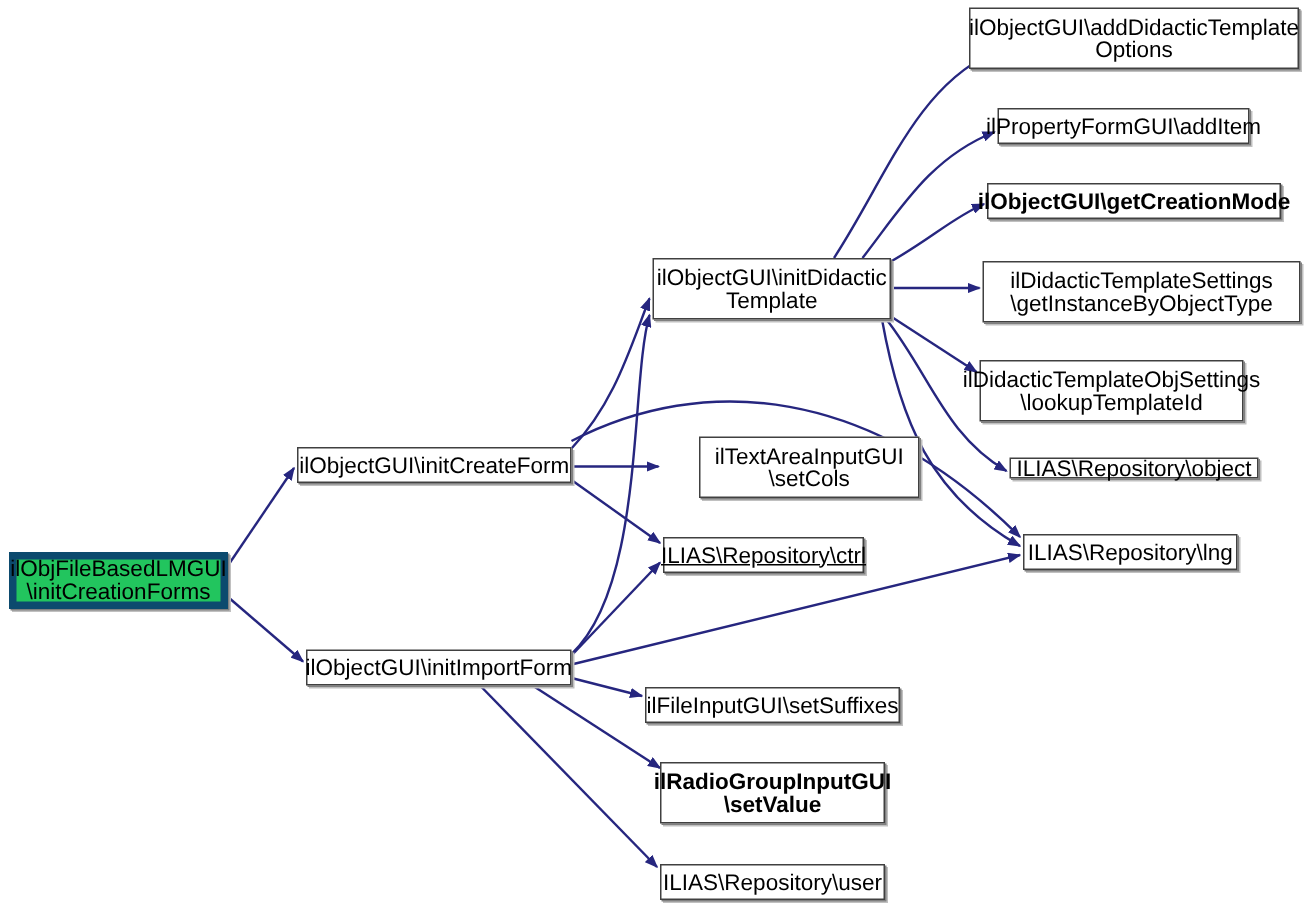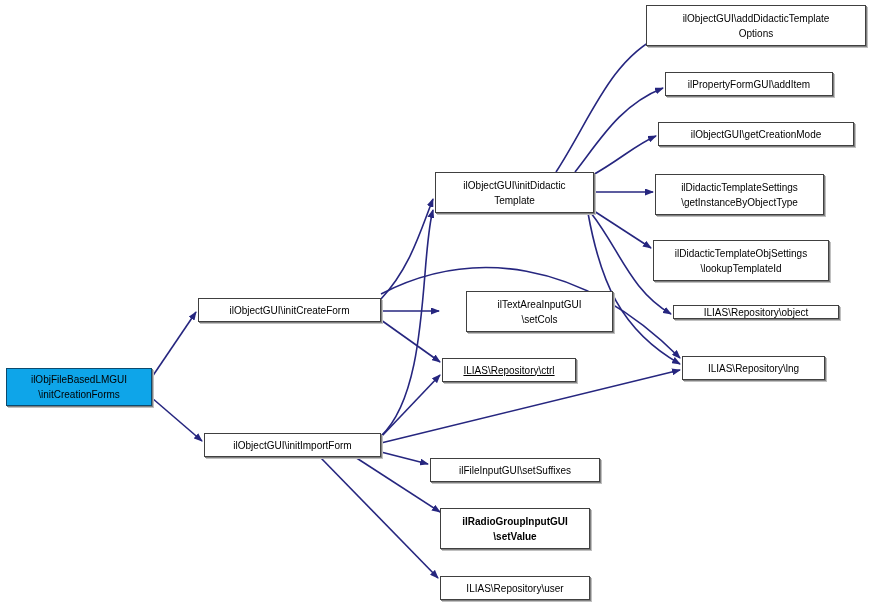--- a/index.html
+++ b/index.html
@@ -10,29 +10,29 @@
     position:absolute;
     box-sizing:border-box;
     background:#ffffff;
     border:1px solid #404040;
     box-shadow:1px 1px 0 0 #808080, 2px 2px 0 0 #c0c0c0;
     display:flex;
     align-items:center;
     justify-content:center;
     text-align:center;
     color:#000000;
-    font-size:10px;
+    font-size:15px;
     line-height:15px;
     letter-spacing:0px;
     white-space:pre-line;
     padding:4px 4px;
   }
   .node.root{
-    background:#0ea5e9;
-    border:1px solid #0c4a6e;
+    background:#22c55e;
+    border:5px solid #0c4a6e;
   }
 </style>
 </head>
 <body>
 
 <div id="canvas">
 
   <svg id="edges" viewBox="0 0 872 607" width="872" height="607" xmlns="http://www.w3.org/2000/svg">
     <defs>
       <marker id="arrowhead" markerWidth="9" markerHeight="7" refX="8" refY="3.5" orient="auto" markerUnits="userSpaceOnUse">
@@ -72,22 +72,22 @@
       <div class="node" style="left: 441px; top: 291px; width: 147px; height: 41px; margin-left: 25px;"><span>ilTextAreaInputGUI
 \setCols</span></div>
       <div class="node" style="left: 442px; top: 358px; width: 134px; height: 24px; text-decoration: underline;"><span>ILIAS\Repository\ctrl</span></div>
       <div class="node" style="left: 430px; top: 458px; width: 170px; height: 24px;"><span>ilFileInputGUI\setSuffixes</span></div>
       <div class="node" style="left: 440px; top: 508px; width: 150px; height: 41px; font-weight: bold;"><span>ilRadioGroupInputGUI
 \setValue</span></div>
       <div class="node" style="left: 440px; top: 576px; width: 150px; height: 24px;"><span>ILIAS\Repository\user</span></div>
       <div class="node" style="left: 646px; top: 5px; width: 220px; height: 41px;"><span>ilObjectGUI\addDidacticTemplate
 Options</span></div>
       <div class="node" style="left: 665px; top: 72px; width: 168px; height: 24px;"><span>ilPropertyFormGUI\addItem</span></div>
-      <div class="node" style="left: 658px; top: 122px; width: 196px; height: 24px;"><span>ilObjectGUI\getCreationMode</span></div>
-      <div class="node" style="left: 655px; top: 174px; width: 169px; height: 41px;"><span>ilDidacticTemplateSettings
+      <div class="node" style="left: 658px; top: 122px; width: 196px; height: 24px; font-weight: bold;"><span>ilObjectGUI\getCreationMode</span></div>
+      <div class="node" style="left: 655px; top: 174px; width: 212px; height: 41px;"><span>ilDidacticTemplateSettings
 \getInstanceByObjectType</span></div>
       <div class="node" style="left: 653px; top: 240px; width: 176px; height: 41px;"><span>ilDidacticTemplateObjSettings
 \lookupTemplateId</span></div>
       <div class="node" style="left: 673px; top: 305px; width: 166px; height: 14px;"><span>ILIAS\Repository\object</span></div>
       <div class="node" style="left: 682px; top: 356px; width: 143px; height: 24px;"><span>ILIAS\Repository\lng</span></div>
     </div>
 
 </div>
 
 </body></html>

